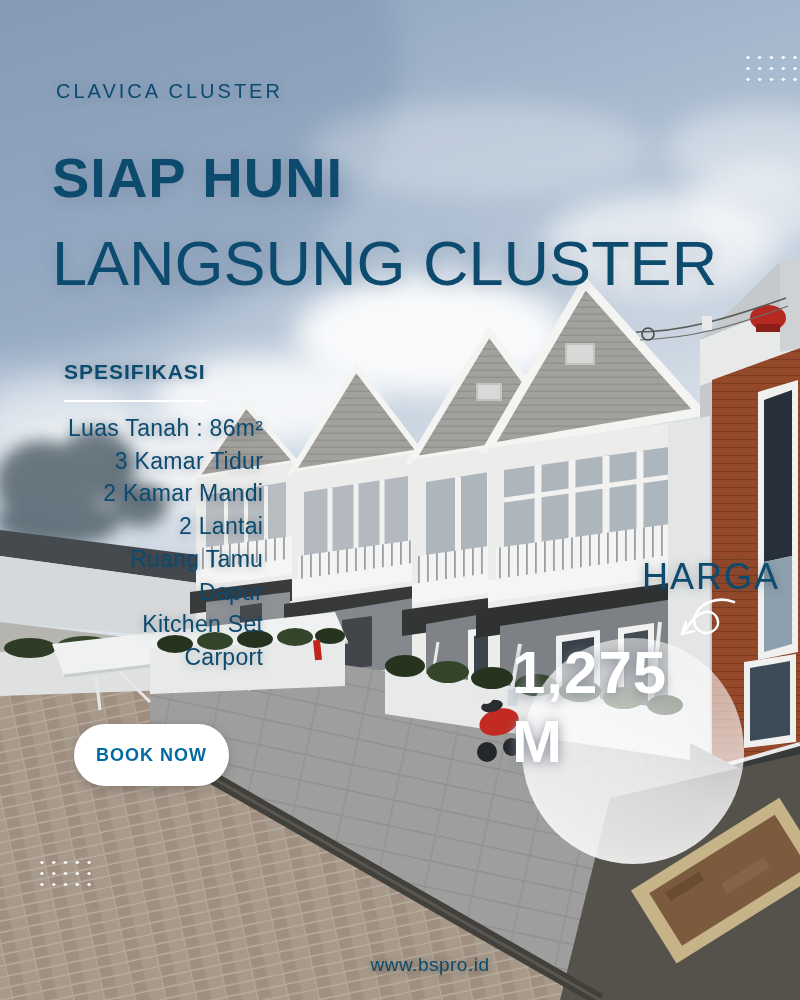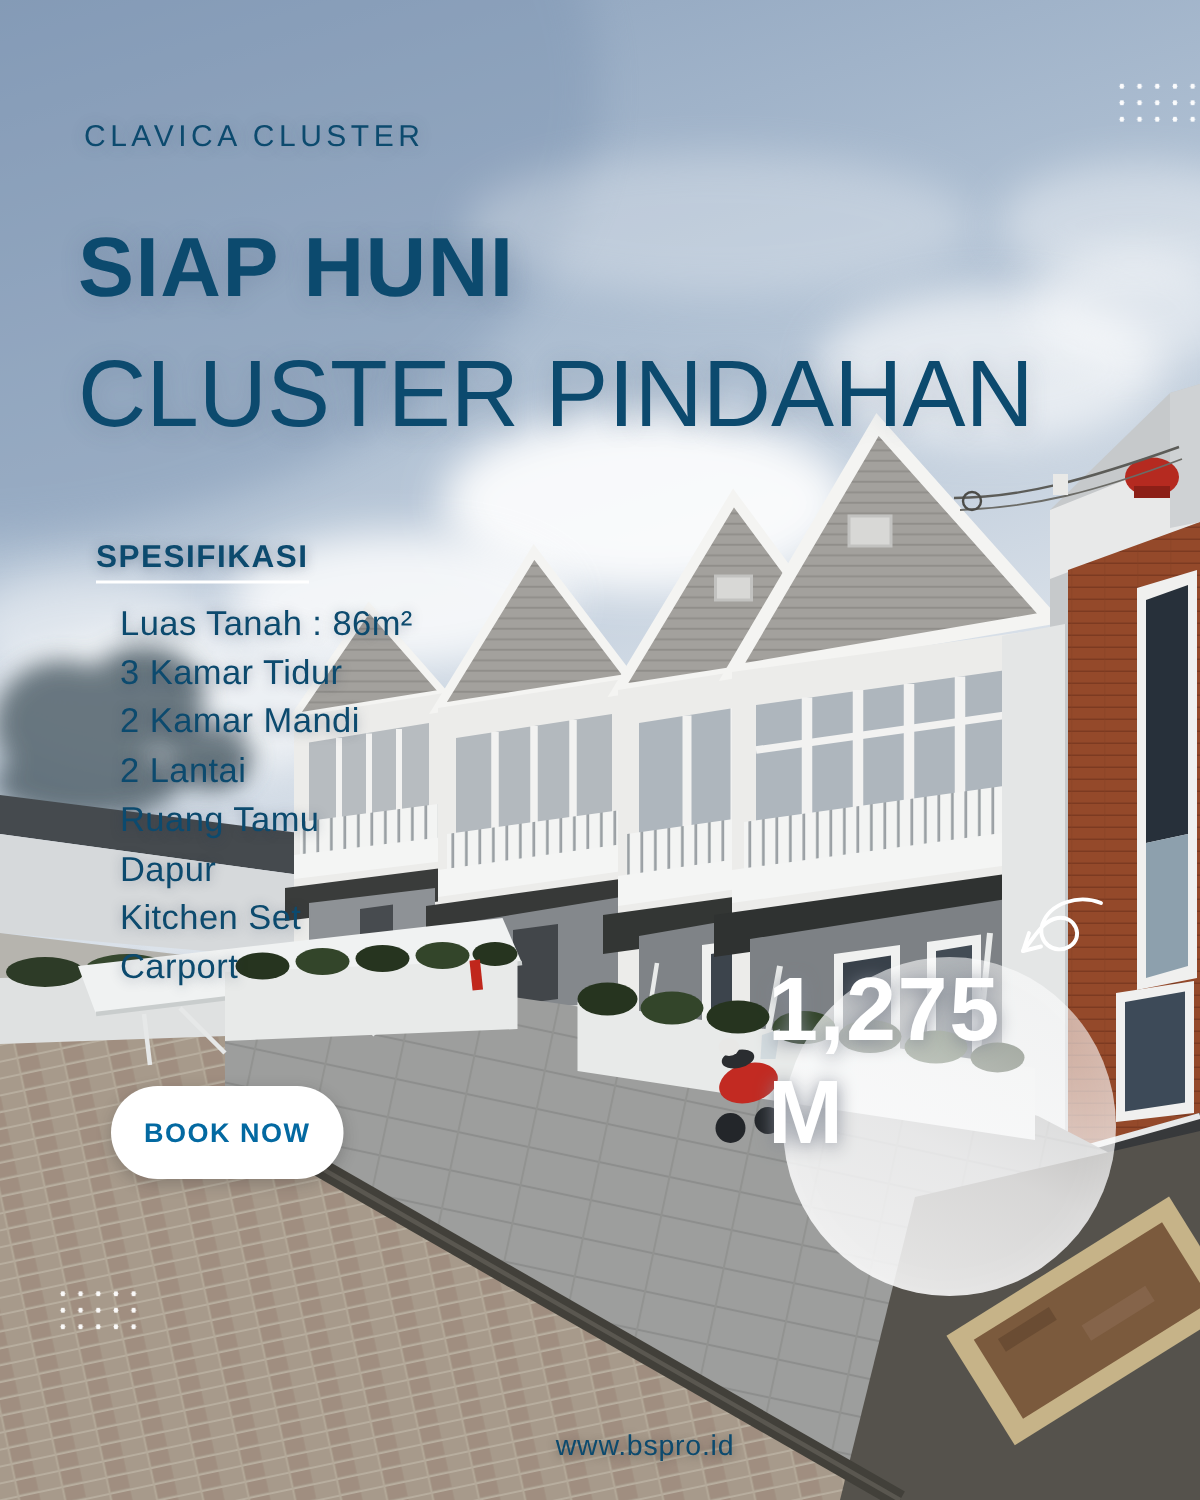--- a/index.html
+++ b/index.html
@@ -13,22 +13,22 @@
   .brand{left:56px;top:80px;font-size:20px;font-weight:500;letter-spacing:3px;
          text-shadow:0 1px 10px rgba(60,80,110,.25);}
 
   .h1{left:52px;top:150px;font-size:56px;font-weight:700;line-height:1;
       letter-spacing:1px;text-shadow:0 2px 16px rgba(60,80,110,.22);}
   .h2{left:52px;top:232px;font-size:63px;font-weight:400;line-height:1;
       letter-spacing:0px;text-shadow:0 2px 16px rgba(60,80,110,.22);}
 
   .specs{left:64px;top:360px;text-shadow:0 1px 8px rgba(40,55,80,.35);}
   .specs .title{font-size:21px;font-weight:700;letter-spacing:1px;
-      display:inline-block;border-bottom:2.5px solid #fff;padding-bottom:3px;}
-  .specs ul{list-style:none;margin:10px 0 0 16px;padding:0;}
+      display:inline-block;border-bottom:2.5px solid #fff;padding-bottom:16px;}
+  .specs ul{list-style:none;margin:10px 0 0 4px;padding:0;text-align:right;}
   .specs li{font-size:23px;font-weight:400;line-height:32.7px;letter-spacing:.3px;}
 
   .cta{position:absolute;left:74px;top:724px;height:62px;padding:0 22px;
        border:none;border-radius:31px;background:#ffffff;color:#0369a1;
        font-family:"Liberation Sans",sans-serif;font-size:18px;font-weight:800;
        letter-spacing:1px;cursor:pointer;box-shadow:0 3px 10px rgba(40,40,40,.25);}
 
   .harga{left:642px;top:556px;font-size:36px;font-weight:400;letter-spacing:2px;
          text-shadow:0 1px 10px rgba(50,60,80,.4);}
   .arrow{position:absolute;left:664px;top:594px;}
@@ -260,38 +260,39 @@
       <polygon points="508,690 520,686 517,706 507,706" fill="#cfd8dd" opacity=".85"></polygon>
     </g>
   </svg>
 
   <div class="dots dots-tr"></div>
   <div class="dots dots-bl"></div>
 
   <div class="overlay brand">CLAVICA CLUSTER</div>
 
   <div class="overlay h1">SIAP HUNI</div>
-  <div class="overlay h2">CLUSTER PINDAHAN</div>
+  <div class="overlay h2">LANGSUNG CLUSTER</div>
 
   <section class="overlay specs">
     <div class="title">SPESIFIKASI</div>
     <ul>
       <li>Luas Tanah : 86m²</li>
       <li>3 Kamar Tidur</li>
       <li>2 Kamar Mandi</li>
       <li>2 Lantai</li>
       <li>Ruang Tamu</li>
       <li>Dapur</li>
       <li>Kitchen Set</li>
       <li>Carport</li>
     </ul>
   </section>
 
   <button class="cta">BOOK NOW</button>
 
+  <div class="overlay harga">HARGA</div>
 
   <svg class="arrow" width="76" height="56" viewBox="0 0 76 56">
     <path d="M70,8 C55,2 36,8 31,22 C27,34 39,43 49,37 C59,31 53,16 41,18 C31,20 27,29 18,40" fill="none" stroke="#ffffff" stroke-width="2.6" stroke-linecap="round"></path>
     <path d="M18,40 L30,37 M18,40 L22,28" fill="none" stroke="#ffffff" stroke-width="2.6" stroke-linecap="round"></path>
   </svg>
 
   <div class="price-circle">
     <span>1,275 M</span>
   </div>
 

